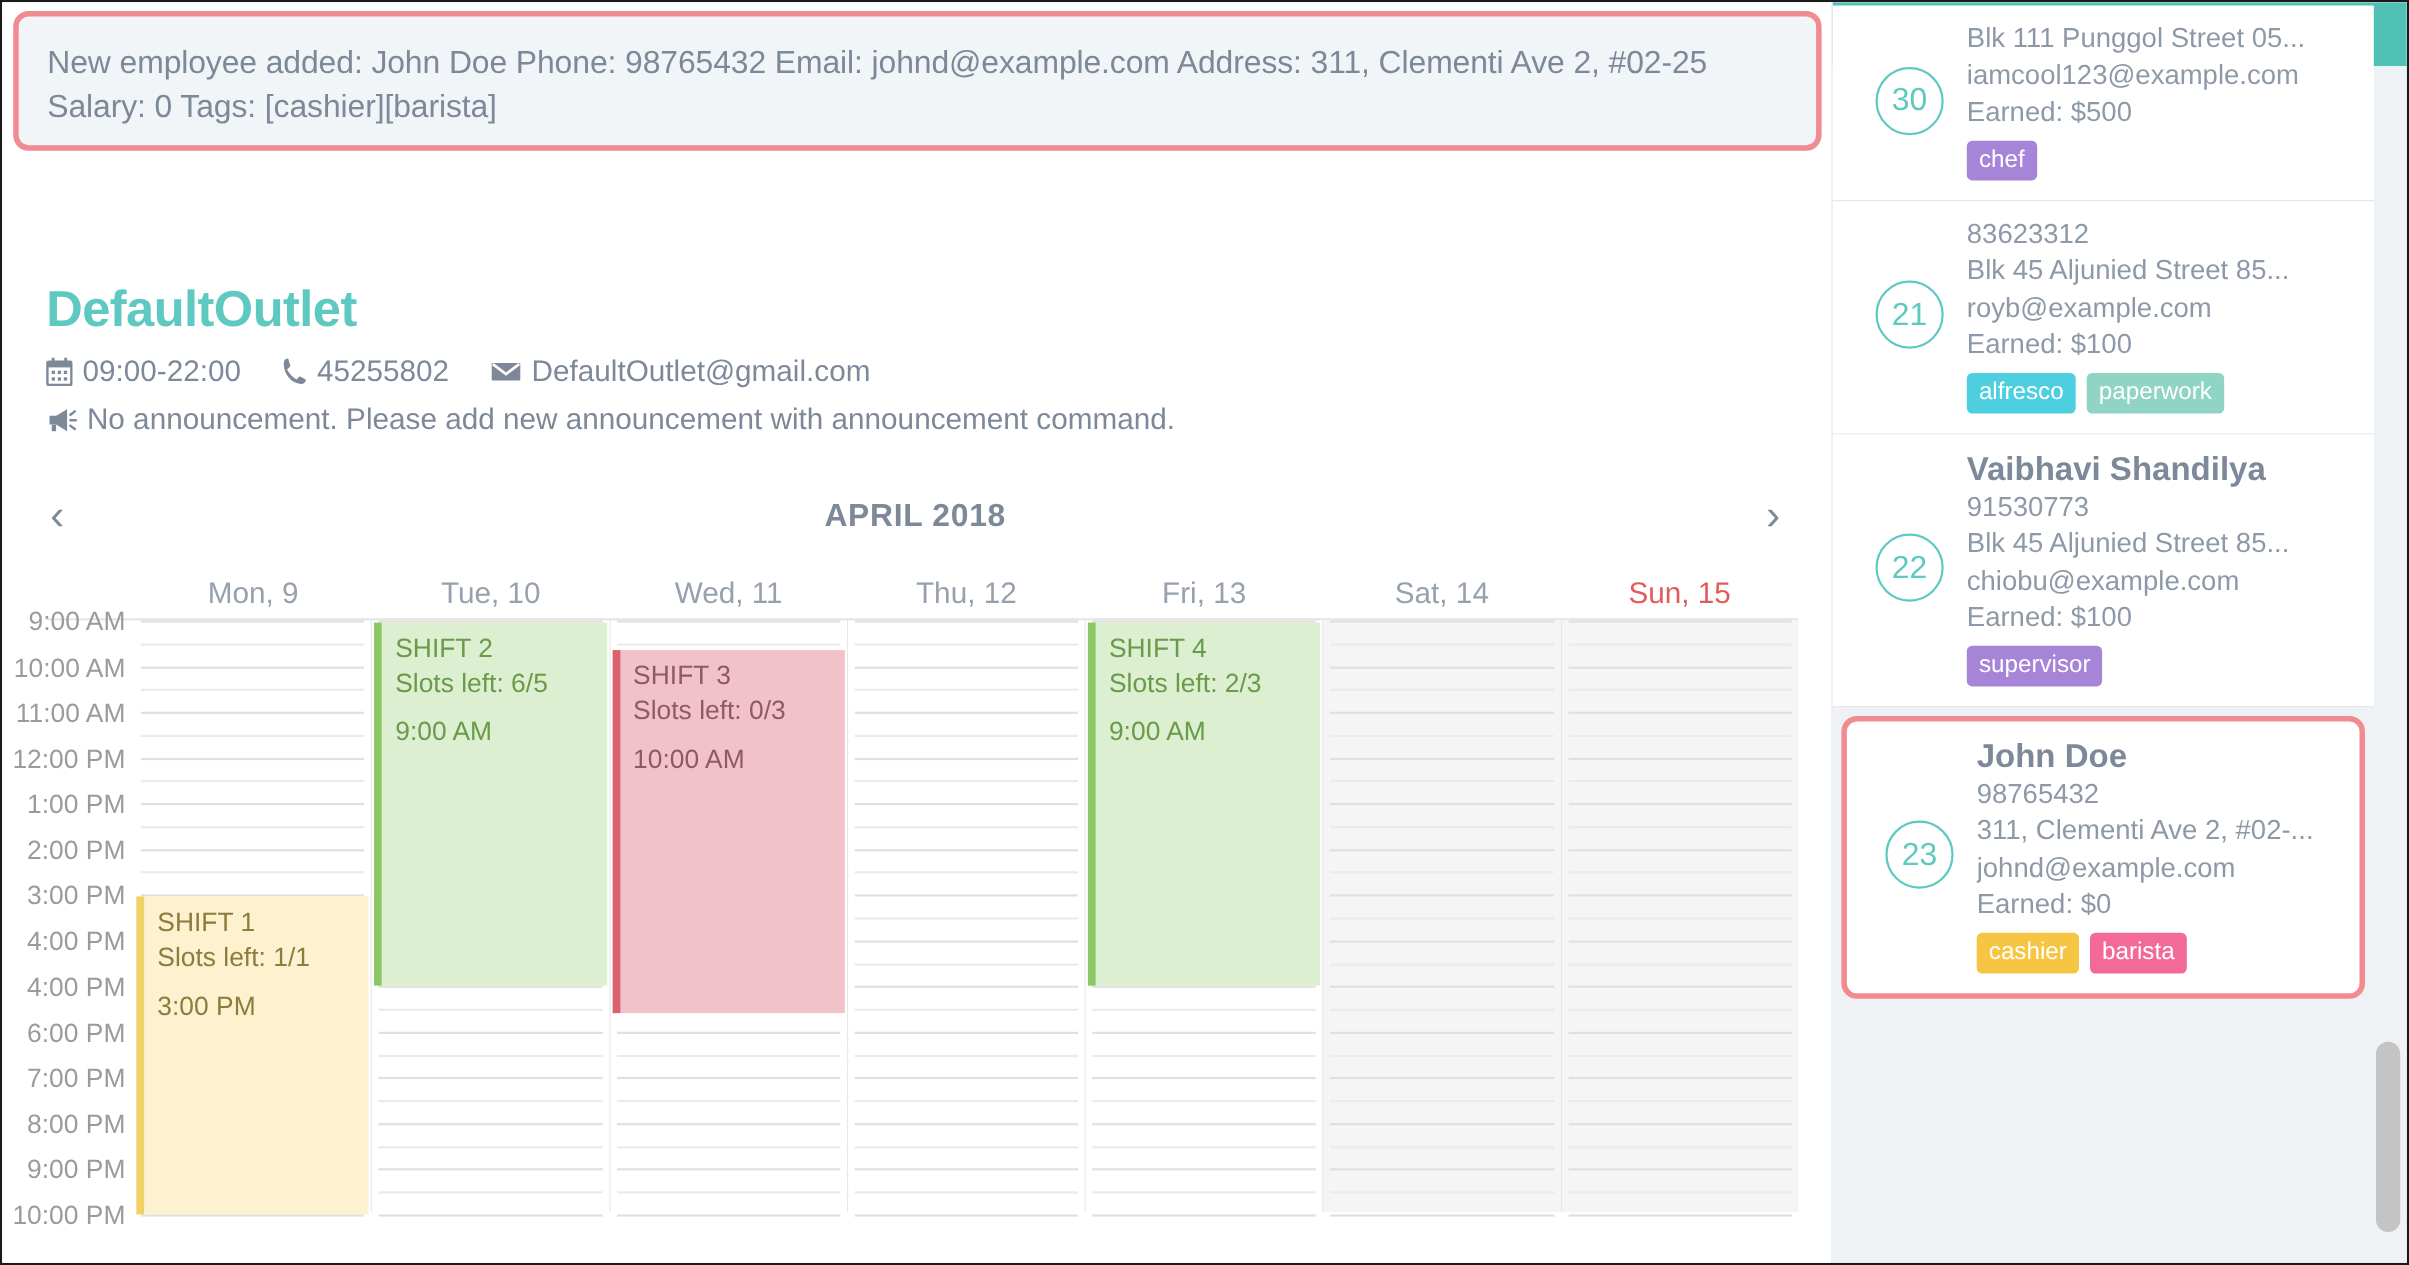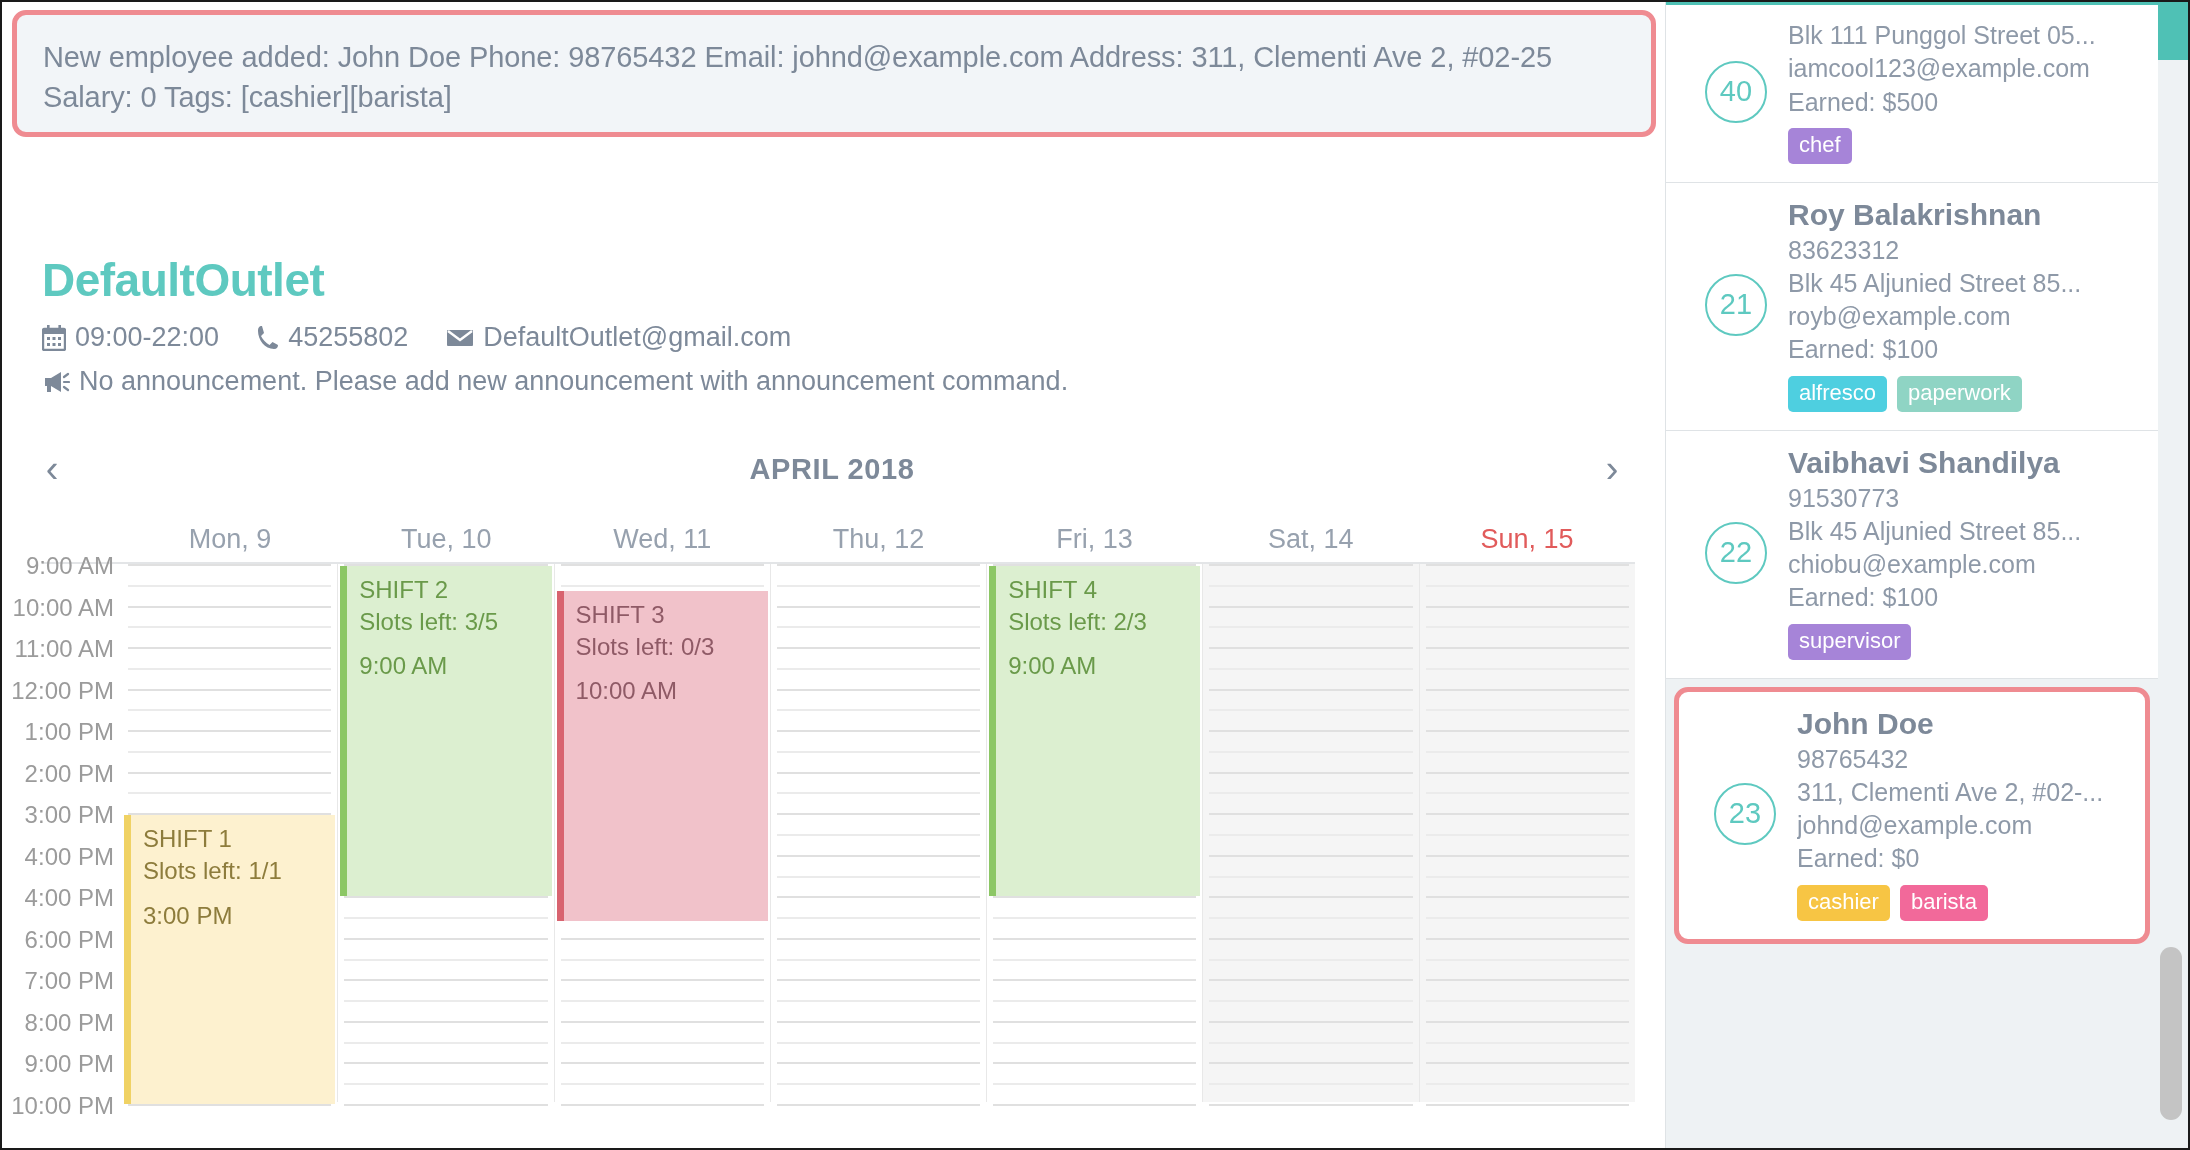--- a/index.html
+++ b/index.html
@@ -409,21 +409,21 @@
             <div class="hr-line half" style="top: 394.615px;"></div>
             <div class="hr-line" style="top: 415.385px;"></div>
             <div class="hr-line half" style="top: 436.154px;"></div>
             <div class="hr-line" style="top: 456.923px;"></div>
             <div class="hr-line half" style="top: 477.692px;"></div>
             <div class="hr-line" style="top: 498.462px;"></div>
             <div class="hr-line half" style="top: 519.231px;"></div>
             <div class="hr-line" style="top: 540px;"></div>
             <div class="shift green" style="top: 2px; height: 330.308px;">
               <div>SHIFT 2</div>
-              <div class="ln2">Slots left: 3/5</div>
+              <div class="ln2">Slots left: 6/5</div>
               <div class="ln3">9:00 AM</div>
             </div>
           </div>
           <div class="day-col">
             <div class="hr-line" style="top: 0px;"></div>
             <div class="hr-line half" style="top: 20.7692px;"></div>
             <div class="hr-line" style="top: 41.5385px;"></div>
             <div class="hr-line half" style="top: 62.3077px;"></div>
             <div class="hr-line" style="top: 83.0769px;"></div>
             <div class="hr-line half" style="top: 103.846px;"></div>
@@ -579,37 +579,36 @@
     </div>
 
   </div>
 
   <div class="sidebar">
     <div class="emp-header">Employees</div>
 
     <div class="emp-list" id="emp-list" style="margin-top: -55px;">
         <div class="emp-card">
           <div class="emp-idwrap">
-            <div class="emp-id">40</div>
+            <div class="emp-id">30</div>
           </div>
           <div class="emp-body">
             <div class="emp-line">Blk 111 Punggol Street 05...</div>
             <div class="emp-line">iamcool123@example.com</div>
             <div class="emp-line">Earned: $500</div>
             <div class="emp-tags">
               <span class="tag" style="background: rgb(166, 132, 216);">chef</span>
             </div>
           </div>
         </div>
         <div class="emp-card">
           <div class="emp-idwrap">
             <div class="emp-id">21</div>
           </div>
           <div class="emp-body">
-            <div class="emp-name">Roy Balakrishnan</div>
             <div class="emp-line">83623312</div>
             <div class="emp-line">Blk 45 Aljunied Street 85...</div>
             <div class="emp-line">royb@example.com</div>
             <div class="emp-line">Earned: $100</div>
             <div class="emp-tags">
               <span class="tag" style="background: rgb(78, 207, 224);">alfresco</span>
               <span class="tag" style="background: rgb(143, 212, 196);">paperwork</span>
             </div>
           </div>
         </div>

